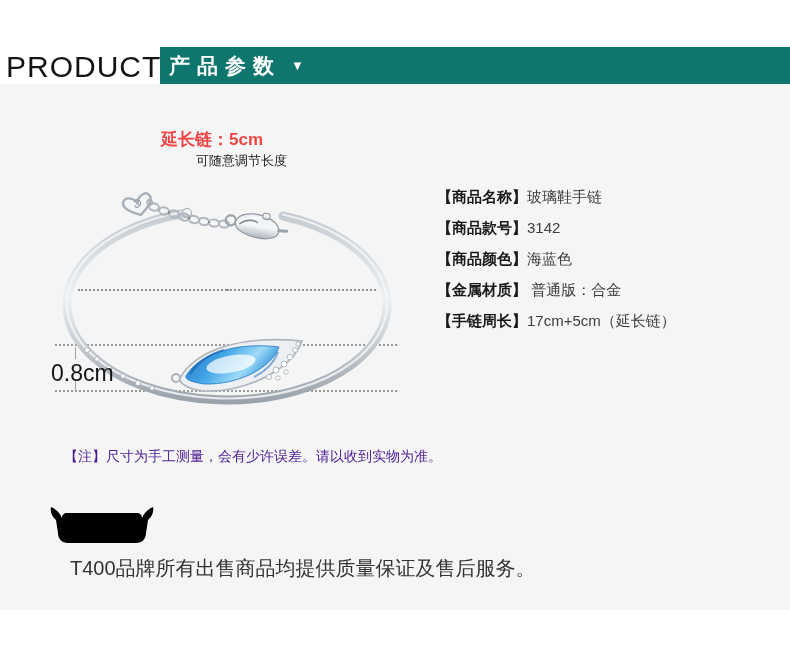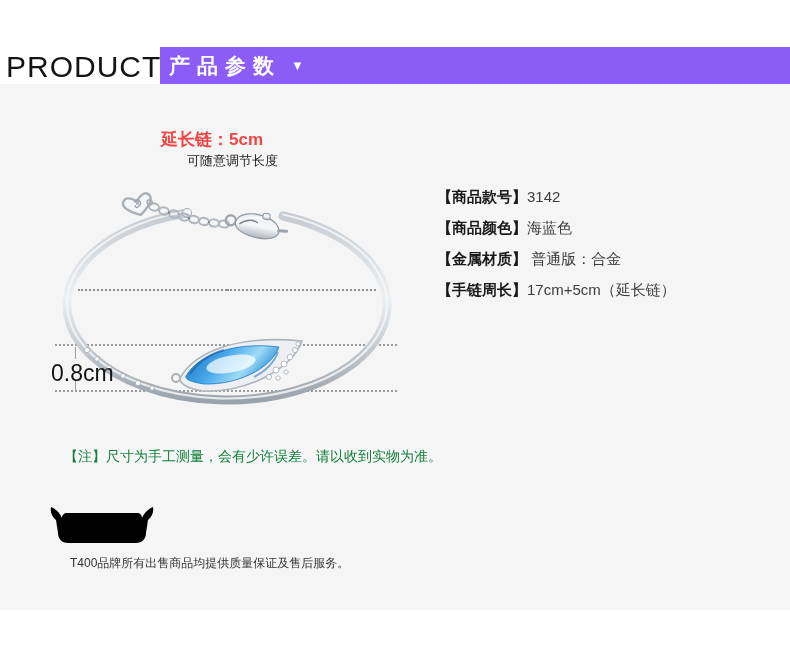--- a/index.html
+++ b/index.html
@@ -10,33 +10,33 @@
     width:790px; height:646px;
   }
   .abs { position:absolute; }
 
   
   .products-title {
     left:6px; top:50px; font-size:30px; line-height:34px;
     color:#141414; letter-spacing:1px; font-weight:400;
   }
   .section-bar {
-    left:160px; top:47px; width:630px; height:37px; background:#8b5cf6;
+    left:160px; top:47px; width:630px; height:37px; background:#0f766e;
     display:flex; align-items:center; padding-left:9px; color:#fff;
   }
   .section-bar .bar-title { font-size:21px; font-weight:700; letter-spacing:7px; }
   .section-bar .caret { font-size:13px; margin-left:10px; line-height:1; }
 
   
   .panel { left:0; top:84px; width:790px; height:526px; background:#f5f5f5; }
   .footer-strip { left:0; top:610px; width:790px; height:36px; background:#ffffff; }
 
   
   .ext-label { left:161px; top:128px; font-size:17px; font-weight:700; color:#ef4444; }
-  .ext-note  { left:187px; top:152px; font-size:13px; color:#222; font-weight:500; }
+  .ext-note  { left:196px; top:152px; font-size:13px; color:#222; font-weight:500; }
 
   .id-row { left:78px; top:289px; width:298px; display:flex; align-items:center; z-index:3; }
   .dotseg { flex:1; height:0; border-top:2px dotted #8f8f8f; }
   .id-label { font-size:17px; color:#141414; padding:0 8px; white-space:nowrap; }
 
   .dim-line { height:0; border-top:2px dotted #9a9a9a; z-index:1; }
   .dim-top    { left:55px; top:344px; width:342px; }
   .dim-bottom { left:55px; top:390px; width:342px; }
   .vseg { width:1px; background:#9aa0a6; z-index:1; }
   .v1 { left:75px; top:347px; height:12px; }
@@ -44,29 +44,29 @@
   .bw-label { left:51px; top:360px; font-size:23px; color:#141414; z-index:3; }
 
   .bracelet-svg { left:40px; top:170px; z-index:2; }
 
   
   .specs { left:437px; top:187px; width:350px; }
   .spec-row { line-height:20px; margin-bottom:11px; font-size:15px; white-space:nowrap; }
   .spec-label { font-weight:700; color:#1a1a1a; }
   .spec-value { color:#3d3d3d; }
 
-  .note-line { left:64px; top:448px; font-size:14px; color:#15803d; }
+  .note-line { left:64px; top:448px; font-size:14px; color:#4c1d95; }
 
   
   .about-badge { left:50px; top:507px; width:104px; height:36px; }
   .about-badge .badge-text {
     position:absolute; left:0; top:7px; width:100%; text-align:center;
     color:#fff; font-size:16px; font-weight:700; letter-spacing:2px;
   }
-  .about-text { left:70px; top:555px; font-size:12px; color:#333; }
+  .about-text { left:70px; top:555px; font-size:20px; color:#333; }
 </style>
 </head>
 <body>
 
 <div class="abs products-title">PRODUCTS</div>
 <div class="abs section-bar">
   <span class="bar-title">产品参数</span>
   <span class="caret">▼</span>
 </div>
 
@@ -168,20 +168,23 @@
 
 <div class="abs id-row">
   <span class="dotseg"></span>
   <span class="dotseg"></span>
 </div>
 
 <div class="abs bw-label">0.8cm</div>
 
 <div class="abs specs">
   <div class="spec-row">
+    <span class="spec-label">【商品名称】</span><span class="spec-value">玻璃鞋手链</span>
+  </div>
+  <div class="spec-row">
     <span class="spec-label">【商品款号】</span><span class="spec-value">3142</span>
   </div>
   <div class="spec-row">
     <span class="spec-label">【商品颜色】</span><span class="spec-value">海蓝色</span>
   </div>
   <div class="spec-row">
     <span class="spec-label">【金属材质】</span><span class="spec-value"> 普通版：合金</span>
   </div>
   <div class="spec-row">
     <span class="spec-label">【手链周长】</span><span class="spec-value">17cm+5cm（延长链）</span>

